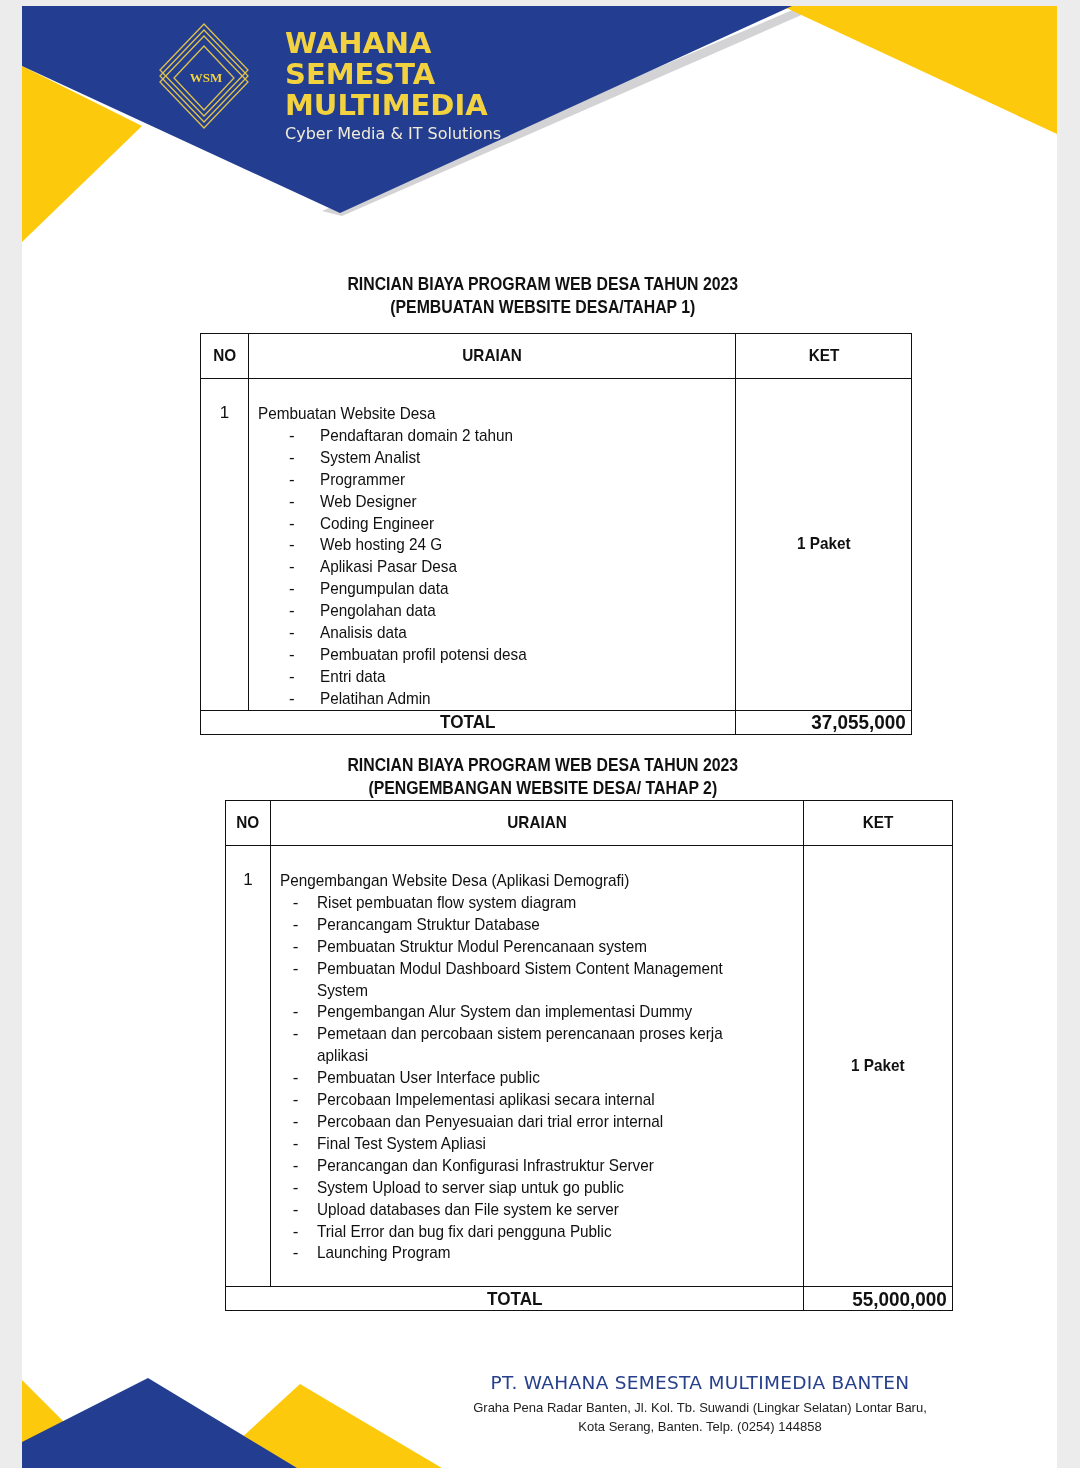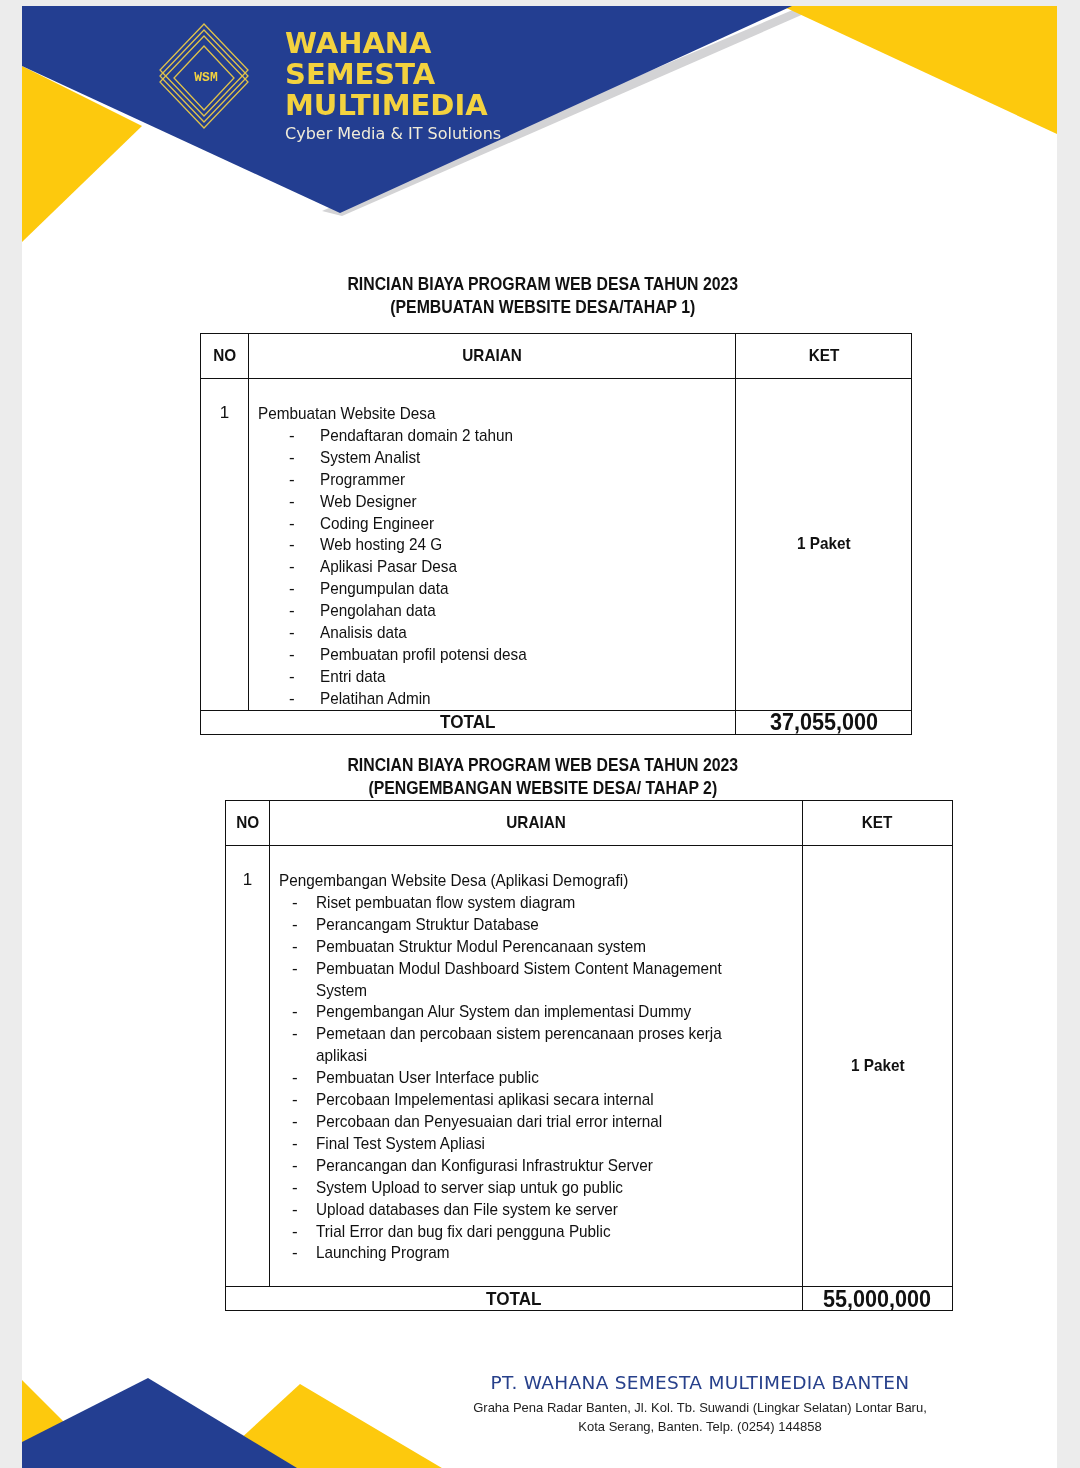--- a/index.html
+++ b/index.html
@@ -4,32 +4,32 @@
   <style>
     * { box-sizing: border-box; margin: 0; padding: 0; }
     html, body { width: 1080px; height: 1468px; background: #ececec; overflow: hidden; }
     body { position: relative; font-family: "Liberation Sans", sans-serif; color: #111; }
     .page { position: absolute; left: 22px; top: 6px; width: 1035px; height: 1462px; background: #ffffff; overflow: hidden; }
     .deco { position: absolute; left: 0; top: 0; }
     .logo-mark { position: absolute; left: 134px; top: 14px; width: 100px; height: 116px; }
     .logo-text { position: absolute; left: 219px; top: 22px; color: #f3d23f; font-family: "DejaVu Sans", sans-serif; font-weight: bold; margin-left: 44px; }
     .logo-line { display: block; font-size: 29px; line-height: 31px; letter-spacing: 0px; }
     .logo-tag { display: block; font-size: 16px; line-height: 22px; color: #f1ecd9; font-weight: normal; margin-top: 2px; }
-    .logo-abbr { position: absolute; left: 160px; top: 64px; width: 48px; text-align: center; color: #f3d23f; font-family: Liberation Mono, monospace; font-weight: bold; font-size: 13px; }
+    .logo-abbr { position: absolute; left: 160px; top: 64px; width: 48px; text-align: center; color: #f3d23f; font-family: Liberation Serif, serif; font-weight: bold; font-size: 13px; }
 
     .doc-title { position: absolute; left: 0; width: 1035px; text-align: center; font-family: "Liberation Sans", sans-serif; font-weight: bold; font-size: 18px; line-height: 23px; color: #111; transform: scaleX(0.88); transform-origin: 545px 0; }
 
     table.cost { position: absolute; border-collapse: collapse; font-family: "Liberation Sans", sans-serif; }
     table.cost td, table.cost th { border: 1.5px solid #111; }
     table.cost th { font-weight: bold; font-size: 17px; height: 45px; text-align: center; }
     .no-cell { text-align: center; vertical-align: top; font-size: 17px; padding-top: 24px; }
     .desc-cell { vertical-align: top; padding: 24px 16px 0 9px; font-size: 17px; line-height: 21.9px; }
     .ket-cell { text-align: center; vertical-align: middle; font-weight: bold; font-size: 17px; }
     .total-label { text-align: center; font-weight: bold; font-size: 19px; height: 24px; line-height: 22px; margin-top: 10px; }
-    .total-value { text-align: center; font-weight: bold; font-size: 24px; height: 24px; line-height: 22px; }
+    .total-value { text-align: right; font-weight: bold; font-size: 21px; height: 24px; line-height: 22px; }
     .narrow { display: inline-block; transform: scaleX(0.9); transform-origin: left center; white-space: nowrap; }
     .narrow-c { display: inline-block; transform: scaleX(0.9); transform-origin: center center; white-space: nowrap; }
     ul.items { list-style: none; }
     ul.items li { position: relative; }
     .t1 ul.items li { padding-left: 62px; }
     .t1 ul.items li .dash { position: absolute; left: 31px; }
     .t2 ul.items li { padding-left: 37px; }
     .t2 ul.items li .dash { position: absolute; left: 13px; }
     .item-text { display: inline-block; transform: scaleX(0.9); transform-origin: left center; white-space: normal; width: 111%; }
     .t2 .item-text { width: 470px; }

